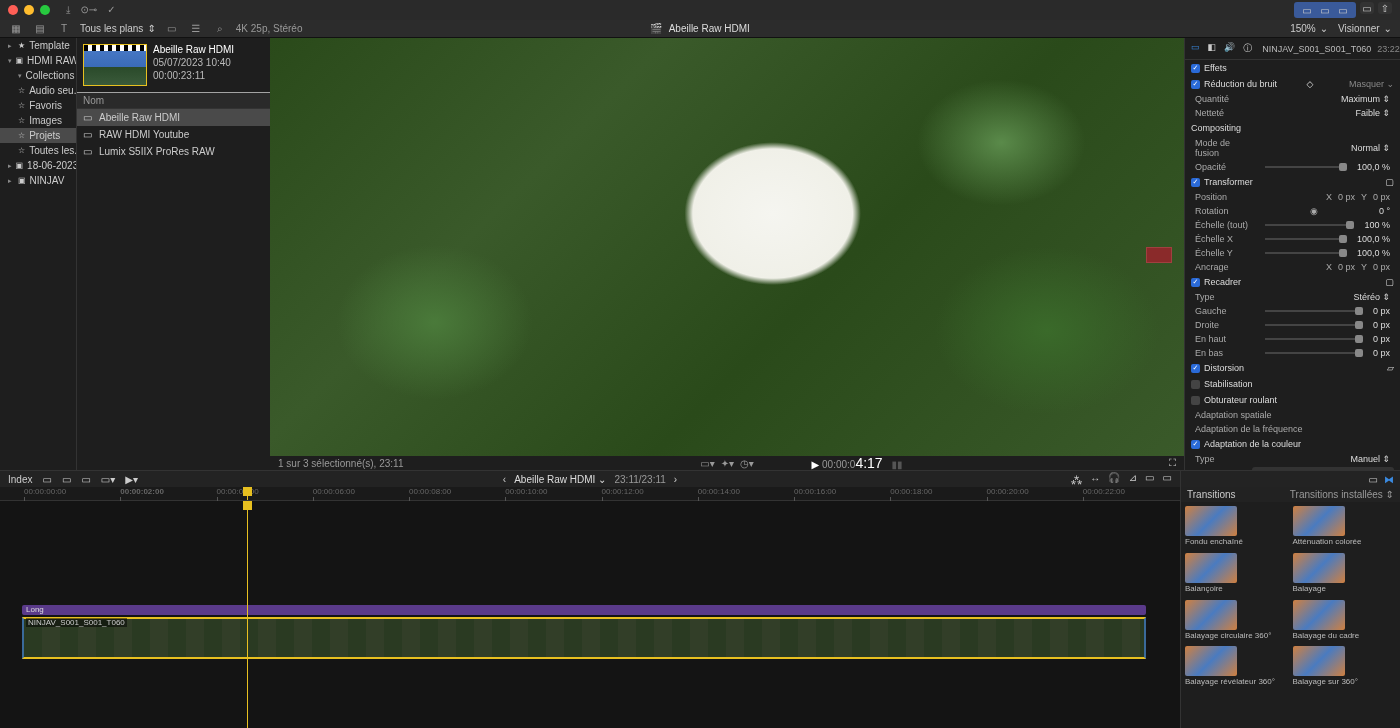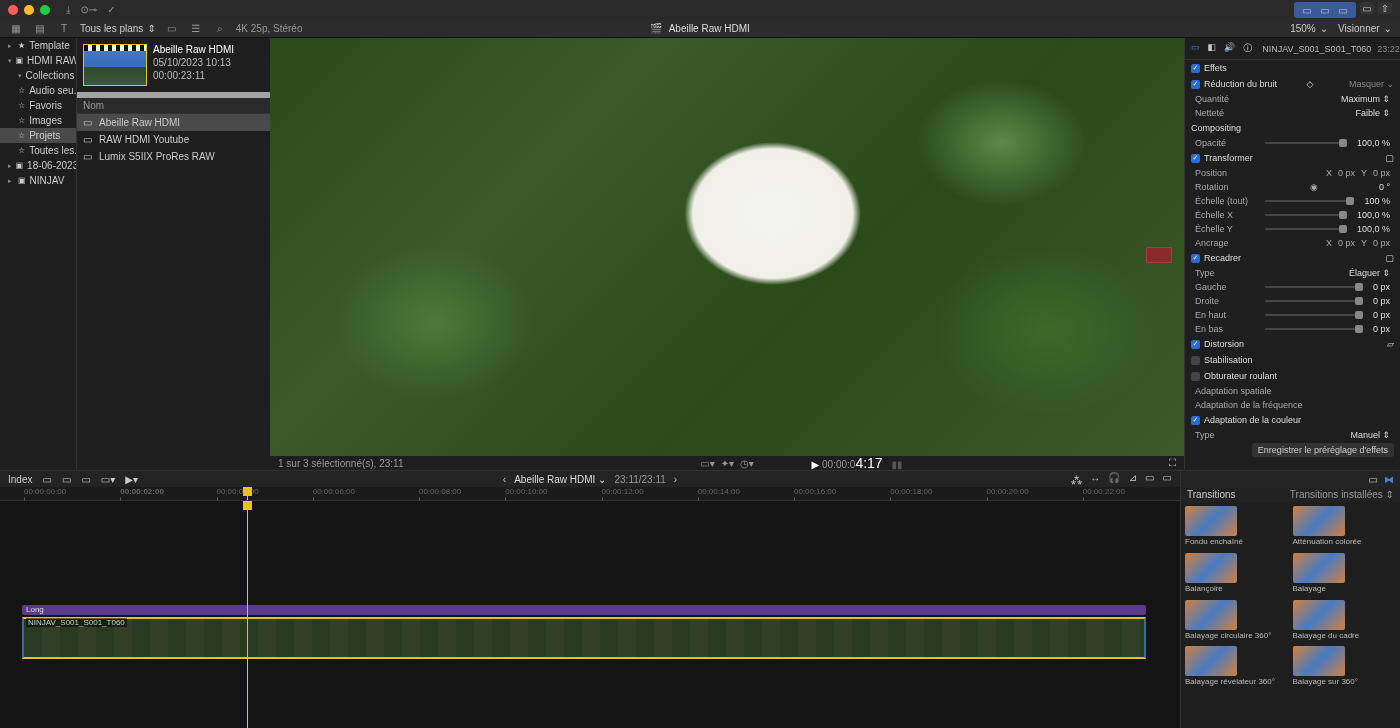--- a/index.html
+++ b/index.html
@@ -37,21 +37,21 @@
 .tree-arrow { width:6px; font-size:7px; color:#888; }
 .tree-icon { font-size:8px; }
 
 
 .browser { width: 193px; background:#1e1e1e; display:flex; flex-direction:column; }
 .clip-card { display:flex; padding:6px; gap:6px; }
 .clip-thumb { width:64px; height:42px; background: linear-gradient(180deg, #4a7bc8 0%, #3a6bb8 55%, #2a4a2a 55%, #3a5a3a 100%); border:1px solid #e8c020; position:relative; }
 .clip-thumb::before { content:""; position:absolute; top:0; left:0; right:0; height:6px; background: repeating-linear-gradient(90deg, #000 0 4px, #fff 4px 8px); }
 .clip-meta { display:flex; flex-direction:column; gap:2px; color:#bbb; }
 .clip-title { color:#fff; }
-.browser-header { background:#2a2a2a; padding:2px 6px; color:#999; border-top:6px solid #a3a3a3; border-bottom:1px solid #333; }
+.browser-header { background:#2a2a2a; padding:2px 6px; color:#999; border-top:1px solid #a3a3a3; border-bottom:1px solid #333; }
 .browser-row { padding:3px 6px; display:flex; align-items:center; gap:6px; color:#ccc; }
 .browser-row.sel { background:#4a4a4a; }
 .browser-row .ic { width:10px; }
 
 
 .viewer { flex:1; background:#111; display:flex; flex-direction:column; position:relative; }
 .viewer-img { flex:1; background:
   radial-gradient(ellipse 210px 170px at 55% 42%, #f5f5f0 0%, #f0f0e8 38%, rgba(240,240,232,0) 42%),
   radial-gradient(circle 28px at 56% 45%, #d4a020 0%, #c09018 60%, rgba(192,144,24,0) 75%),
   radial-gradient(ellipse 120px 90px at 80% 25%, #5a8a4a 0%, rgba(90,138,74,0) 70%),
@@ -220,21 +220,21 @@
         <span class="tree-icon">▣</span>
         <span>NINJAV</span>
       </div>
   </div>
 
   <div class="browser">
     <div class="clip-card">
       <div class="clip-thumb"></div>
       <div class="clip-meta">
         <span class="clip-title">Abeille Raw HDMI</span>
-        <span>05/10/2023 10:13</span>
+        <span>05/07/2023 10:40</span>
         <span>00:00:23:11</span>
       </div>
     </div>
     <div class="browser-header">Nom</div>
     <div class="browser-row sel">
         <span class="ic">▭</span>
         <span>Abeille Raw HDMI</span>
       </div>
     <div class="browser-row">
         <span class="ic">▭</span>
@@ -295,20 +295,24 @@
       </div>
     <div class="insp-row">
         <span class="label">Netteté</span>
         <span class="val"><span>Faible</span> ⇕</span>
       </div>
 
     <div class="insp-section-head">
         <span>Compositing</span>
       </div>
     <div class="insp-row">
+        <span class="label">Mode de fusion</span>
+        <span class="val"><span>Normal</span> ⇕</span>
+      </div>
+    <div class="insp-row">
         <span class="label">Opacité</span>
         <div class="slider"></div>
         <span class="val">100,0 %</span>
       </div>
 
     <div class="insp-section-head">
         <span class="insp-check">✓</span>
         <span>Transformer</span>
         <span style="margin-left:auto;">▢</span>
       </div>
@@ -351,21 +355,21 @@
         </span>
       </div>
 
     <div class="insp-section-head">
         <span class="insp-check">✓</span>
         <span>Recadrer</span>
         <span style="margin-left:auto;">▢</span>
       </div>
     <div class="insp-row">
         <span class="label">Type</span>
-        <span class="val"><span>Élaguer</span> ⇕</span>
+        <span class="val"><span>Stéréo</span> ⇕</span>
       </div>
     <div class="insp-row">
         <span class="label">Gauche</span>
         <div class="slider" style="--p:0;"></div>
         <span class="val">0 px</span>
       </div>
     <div class="insp-row">
         <span class="label">Droite</span>
         <div class="slider"></div>
         <span class="val">0 px</span>
@@ -435,21 +439,21 @@
         <span>▭</span>
         <span>▭</span>
       </div>
     </div>
     <div class="tl-ruler">
       <div class="playhead" style="left:247px;"></div>
     <div class="tl-tick" style="left: 24px;">00:00:00:00</div>
         <div class="tl-tick" style="left: 120.25px; font-weight: bold;">00:00:02:00</div>
         <div class="tl-tick" style="left: 216.5px;">00:00:04:00</div>
         <div class="tl-tick" style="left: 312.75px;">00:00:06:00</div>
-        <div class="tl-tick" style="left: 419px;">00:00:08:00</div>
+        <div class="tl-tick" style="left: 409px;">00:00:08:00</div>
         <div class="tl-tick" style="left: 505.25px;">00:00:10:00</div>
         <div class="tl-tick" style="left: 601.5px;">00:00:12:00</div>
         <div class="tl-tick" style="left: 697.75px;">00:00:14:00</div>
         <div class="tl-tick" style="left: 794px;">00:00:16:00</div>
         <div class="tl-tick" style="left: 890.25px;">00:00:18:00</div>
         <div class="tl-tick" style="left: 986.5px;">00:00:20:00</div>
         <div class="tl-tick" style="left: 1082.75px;">00:00:22:00</div>
       </div>
     <div class="tl-tracks">
       <div class="playhead" style="left:247px;"></div>

